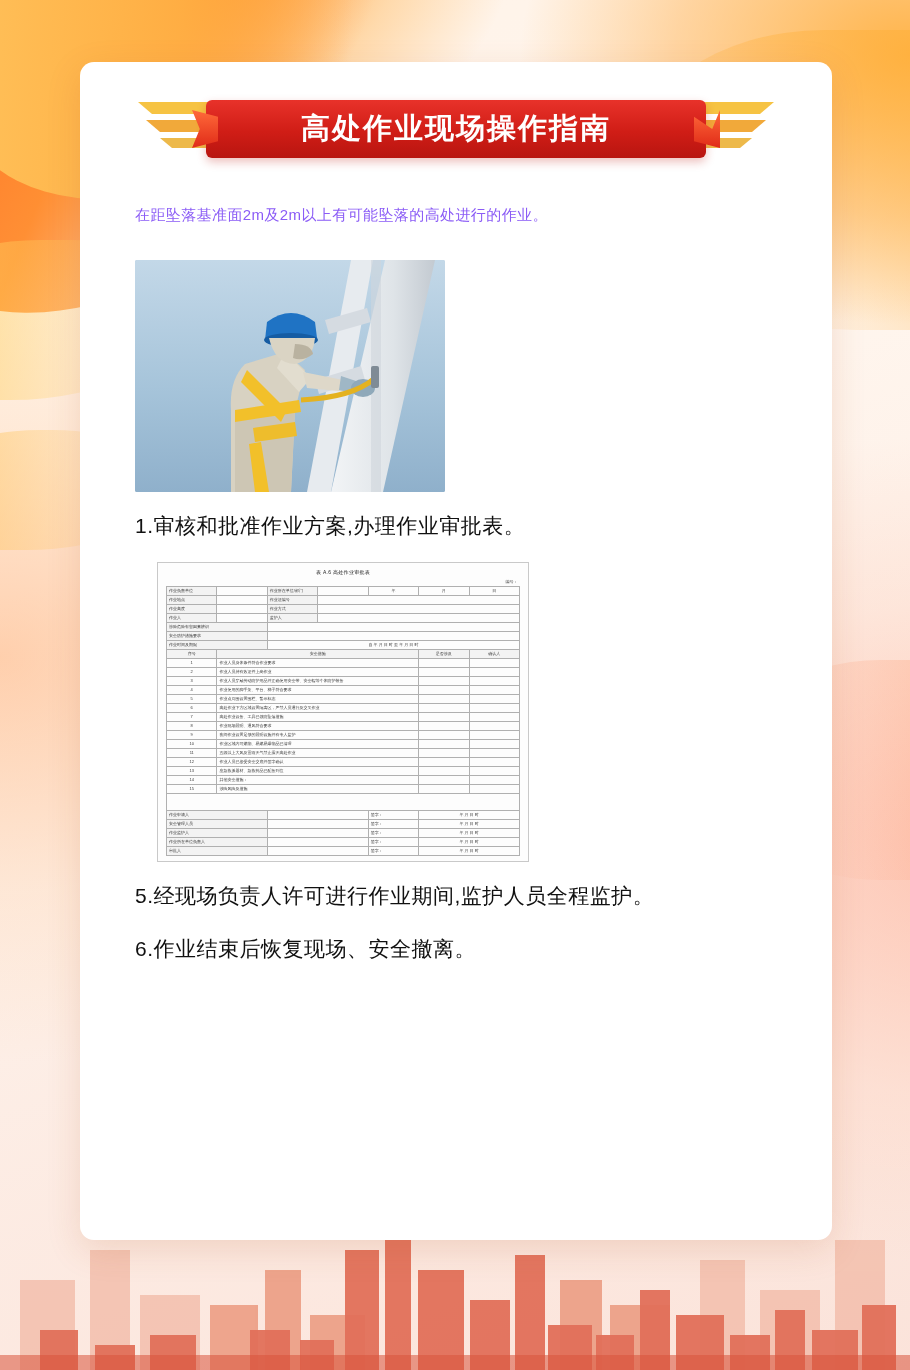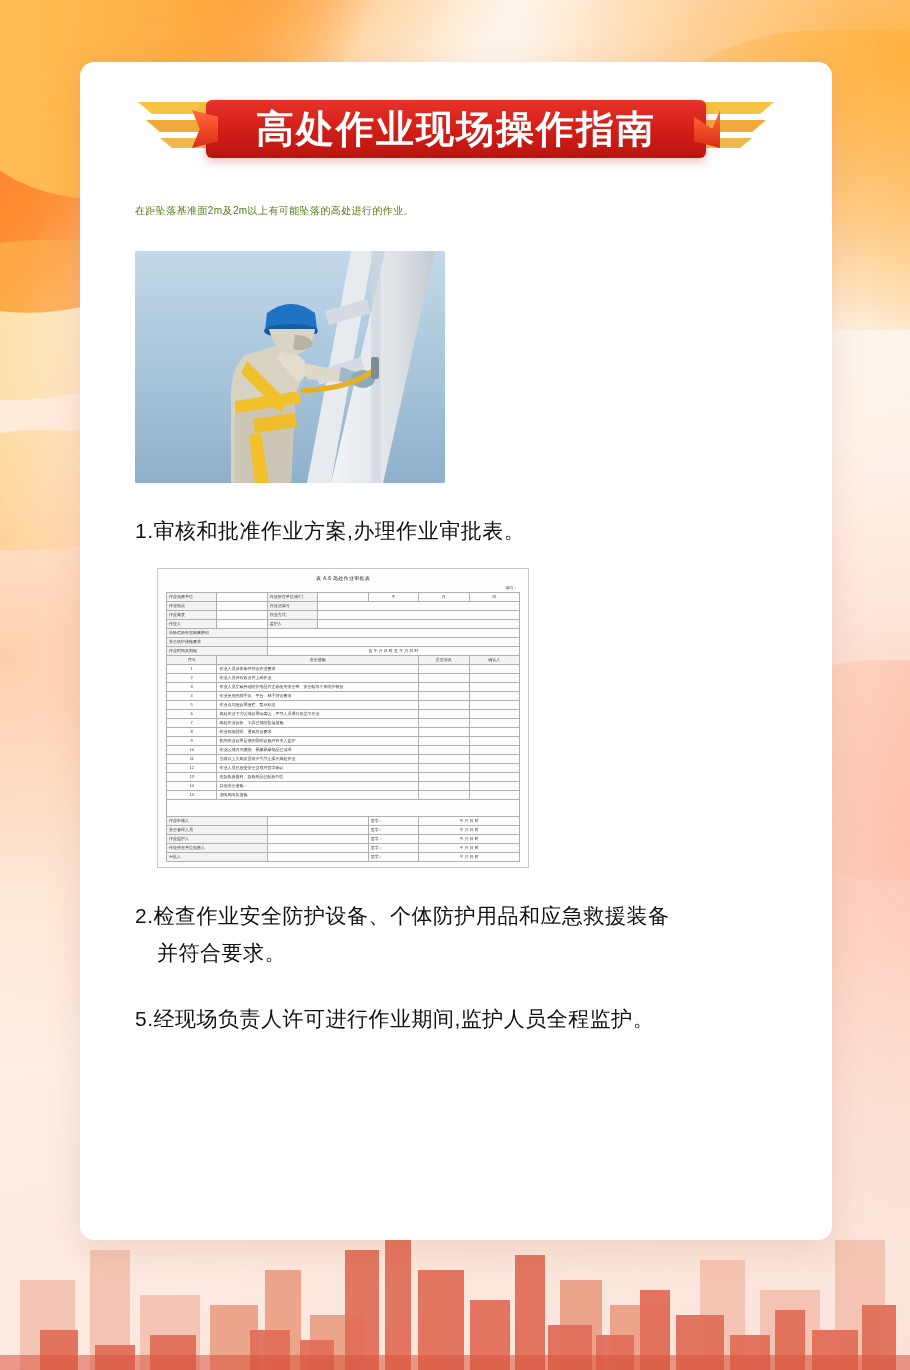--- a/index.html
+++ b/index.html
@@ -127,63 +127,63 @@
     height: 38px;
     background: linear-gradient(180deg, #ff6a3a, #e02b18);
   }
   .banner-ribbon::before { left: -14px; clip-path: polygon(0 0, 100% 18%, 100% 82%, 0 100%, 30% 50%); }
   .banner-ribbon::after  { right: -14px; clip-path: polygon(100% 0, 100% 100%, 0 82%, 0 18%, 70% 50%); }
 
   .banner-title {
     position: relative;
     z-index: 3;
     color: #ffffff;
-    font-size: 38px;
+    font-size: 29px;
     font-weight: bold;
     letter-spacing: 2px;
     white-space: nowrap;
   }
   .wing {
     position: absolute;
     top: 0;
     width: 130px;
     height: 70px;
   }
   .wing svg { display: block; }
   .wing-left  { left: 0; }
   .wing-right { right: 0; }
 
   
   .content {
     padding: 0 55px;
     margin-top: 38px;
   }
   .intro {
-    font-size: 10px;
-    color: #4d7c0f;
+    font-size: 15px;
+    color: #8b5cf6;
     line-height: 1.7;
     letter-spacing: .4px;
   }
 
   .photo {
     margin-top: 32px;
     width: 310px;
     height: 232px;
     border-radius: 2px;
     overflow: hidden;
     position: relative;
     background: linear-gradient(180deg, #b9cfe0 0%, #9dbdd4 45%, #86a9c4 100%);
   }
   .photo svg { display: block; }
 
   .step {
     font-size: 21px;
     color: #111;
     line-height: 1.75;
-    margin-top: 30px;
+    margin-top: 16px;
     letter-spacing: .5px;
   }
   .step-indent {
     display: block;
     padding-left: 22px;
   }
 
   
   .form-sheet {
     margin: 18px 0 0 22px;
@@ -531,27 +531,26 @@
           <tr class="sig-block">
             <td class="shade" colspan="2">审批人</td>
             <td colspan="2"></td>
             <td>签字：</td>
             <td colspan="2" class="ctr">年    月    日    时</td>
           </tr>
         </tbody>
           </table>
       </div>
 
-      <div class="step">
-        <span>2.</span><span>检查作业安全防护设备、个体防护用品和应急救援装备</span>
-        <span class="step-indent">并符合要求。</span>
-      </div>
 
 
 
       <div class="step">
         <span>5.</span><span>经现场负责人许可进行作业期间,监护人员全程监护。</span>
       </div>
 
+      <div class="step">
+        <span>6.</span><span>作业结束后恢复现场、安全撤离。</span>
+      </div>
 
     </div>
   </div>
 </div>
 
 </body></html>

